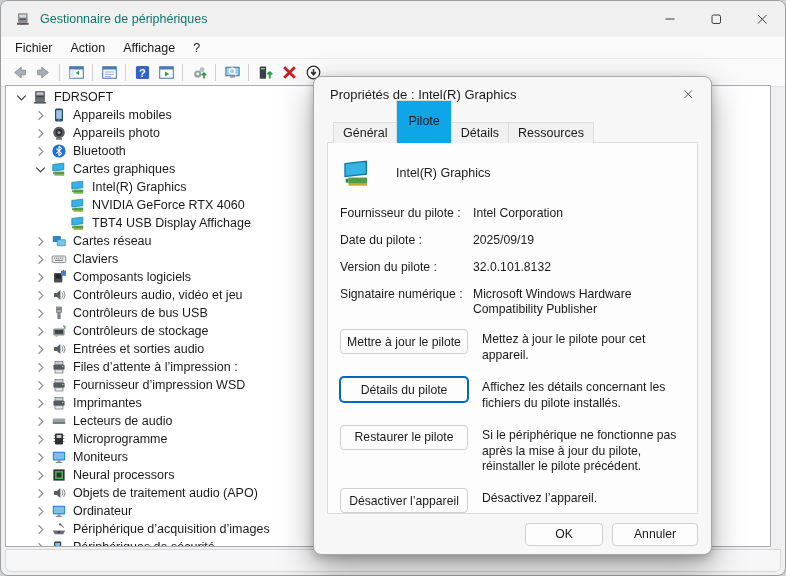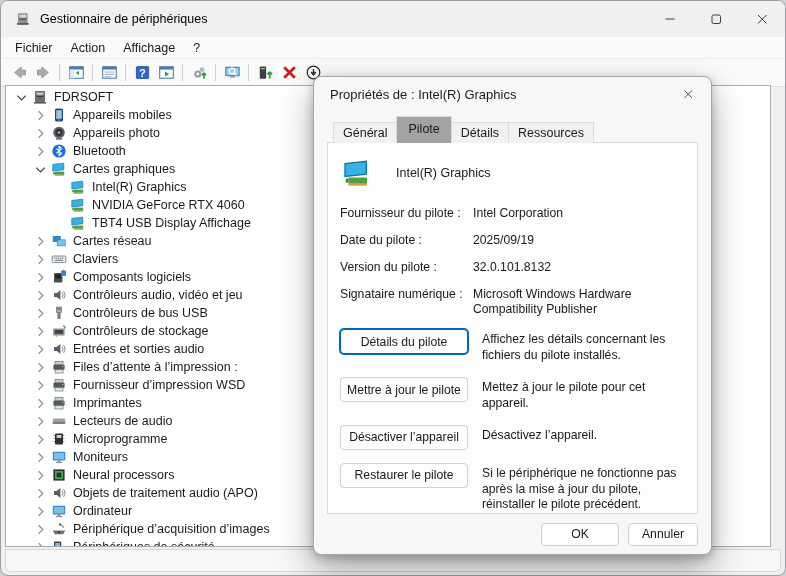--- a/index.html
+++ b/index.html
@@ -9,21 +9,21 @@
     font-family:"Liberation Sans", sans-serif;
     color:#1a1a1a;
     -webkit-font-smoothing:antialiased;
   }
   
   .win{position:absolute;inset:0;background:#f0f0f0;border:1px solid #9b9da0;
        border-radius:8px;overflow:hidden;}
   .titlebar{height:36px;display:flex;align-items:center;background:#f1f0f0;}
   .app-icon{width:16px;height:16px;margin-left:14px;flex:0 0 16px;}
   .app-icon svg{width:16px;height:16px;display:block;}
-  .wtitle{margin-left:9px;font-size:12.5px;color:#000000;flex:1;white-space:nowrap;}
+  .wtitle{margin-left:9px;font-size:12.5px;color:#0f766e;flex:1;white-space:nowrap;}
   .caption{display:flex;height:36px;}
   .cap-btn{width:46px;height:36px;border:0;background:transparent;display:flex;
            align-items:center;justify-content:center;padding:0;cursor:default;}
   .cap-btn svg{width:16px;height:16px;}
   .menubar{height:21px;display:flex;align-items:center;background:#fafafa;
            border-bottom:1px solid #ececec;font-size:12.5px;padding-left:5px;}
   .menu-item{padding:2px 9px;}
   .toolbar{height:27px;display:flex;align-items:center;background:#fafafa;
            border-bottom:1px solid #e0e0e0;padding-left:6px;}
   .tb-btn{width:24px;height:24px;border:0;background:transparent;display:flex;
@@ -46,21 +46,21 @@
           box-shadow:0 14px 34px rgba(0,0,0,.34), 0 3px 10px rgba(0,0,0,.22);}
   .dlg-titlebar{height:34px;display:flex;align-items:center;padding-left:16px;}
   .dlg-title{font-size:13px;flex:1;}
   .dlg-close{width:38px;height:30px;border:0;background:transparent;display:flex;
              align-items:center;justify-content:center;margin-right:4px;padding:0;}
   .dlg-close svg{width:14px;height:14px;}
   .tabs{position:absolute;left:19px;top:39px;height:27px;display:flex;
         align-items:flex-end;z-index:3;}
   .tab{height:20px;line-height:20px;padding:0 9px;font-size:12.5px;background:#f1f1f1;
        border:1px solid #dcdcdc;border-bottom:0;margin-right:-1px;}
-  .tab.active{height:26px;line-height:25px;background:#a3a3a3;padding:0 11px;
+  .tab.active{height:26px;line-height:25px;background:#0ea5e9;padding:8px 11px;
        position:relative;z-index:4;}
   .tabpage{position:absolute;left:13px;right:13px;top:65px;bottom:40px;
            background:#fdfdfd;border:1px solid #dcdcdc;padding:10px 12px 0 12px;
            z-index:1;overflow:hidden;}
   .dev-head{display:flex;align-items:center;margin:4px 0 18px 0;}
   .dev-icon{width:34px;height:31px;flex:0 0 34px;}
   .dev-icon svg{width:34px;height:31px;display:block;}
   .dev-name{margin-left:22px;font-size:12.5px;}
   .frow{display:flex;margin-bottom:11px;justify-content:flex-end;}
   .flabel{width:133px;flex:0 0 133px;font-size:12.2px;}
@@ -70,21 +70,21 @@
   .abtn{width:128px;flex:0 0 128px;min-height:25px;background:#fdfdfd;
         border:1px solid #d0d0d0;border-radius:4px;font-size:12.2px;
         font-family:"Liberation Sans", sans-serif;color:#1a1a1a;padding:3px 4px;}
   .abtn.focused{border-color:#0067c0;box-shadow:0 0 0 1px #0067c0;}
   .adesc{margin-left:14px;font-size:12.2px;line-height:1.3;padding-top:3px;}
   .dlg-footer{position:absolute;left:0;right:0;bottom:0;height:40px;display:flex;
               justify-content:flex-end;align-items:center;padding-right:13px;gap:9px;}
   .fbtn{height:23px;background:#fdfdfd;border:1px solid #d0d0d0;border-radius:4px;
         font-size:12.2px;font-family:"Liberation Sans", sans-serif;color:#1a1a1a;}
   .fbtn-ok{width:78px;}
-  .fbtn-cancel{width:70px;}
+  .fbtn-cancel{width:86px;}
   .hidden-defs{position:absolute;width:0;height:0;overflow:hidden;}
 </style>
 </head>
 <body>
 
 <svg class="hidden-defs" xmlns="http://www.w3.org/2000/svg" aria-hidden="true">
   <defs>
 
     <symbol id="chev-right" viewBox="0 0 16 16">
         <path d="M6 3.5 L10.5 8 L6 12.5" stroke="#8f9398" stroke-width="1.3" fill="none"></path>
@@ -741,34 +741,34 @@
           <span class="flabel">Version du pilote :</span>
           <span class="fvalue">32.0.101.8132</span>
         </div>
         <div class="frow">
           <span class="flabel">Signataire numérique :</span>
           <span class="fvalue">Microsoft Windows Hardware Compatibility Publisher</span>
         </div>
       </div>
     <div class="actions">
         <div class="arow">
+          <button class="abtn">Mettre à jour le pilote</button>
+          <div class="adesc">Mettez à jour le pilote pour cet appareil.</div>
+        </div>
+        <div class="arow">
           <button class="abtn focused">Détails du pilote</button>
           <div class="adesc">Affichez les détails concernant les fichiers du pilote installés.</div>
         </div>
         <div class="arow">
-          <button class="abtn">Mettre à jour le pilote</button>
-          <div class="adesc">Mettez à jour le pilote pour cet appareil.</div>
+          <button class="abtn">Restaurer le pilote</button>
+          <div class="adesc">Si le périphérique ne fonctionne pas après la mise à jour du pilote, réinstaller le pilote précédent.</div>
         </div>
         <div class="arow">
           <button class="abtn">Désactiver l’appareil</button>
           <div class="adesc">Désactivez l’appareil.</div>
-        </div>
-        <div class="arow">
-          <button class="abtn">Restaurer le pilote</button>
-          <div class="adesc">Si le périphérique ne fonctionne pas après la mise à jour du pilote, réinstaller le pilote précédent.</div>
         </div>
       </div>
   </div>
   <div class="dlg-footer">
     <button class="fbtn fbtn-ok">OK</button>
     <button class="fbtn fbtn-cancel">Annuler</button>
   </div>
 </div>
 
 </body></html>

